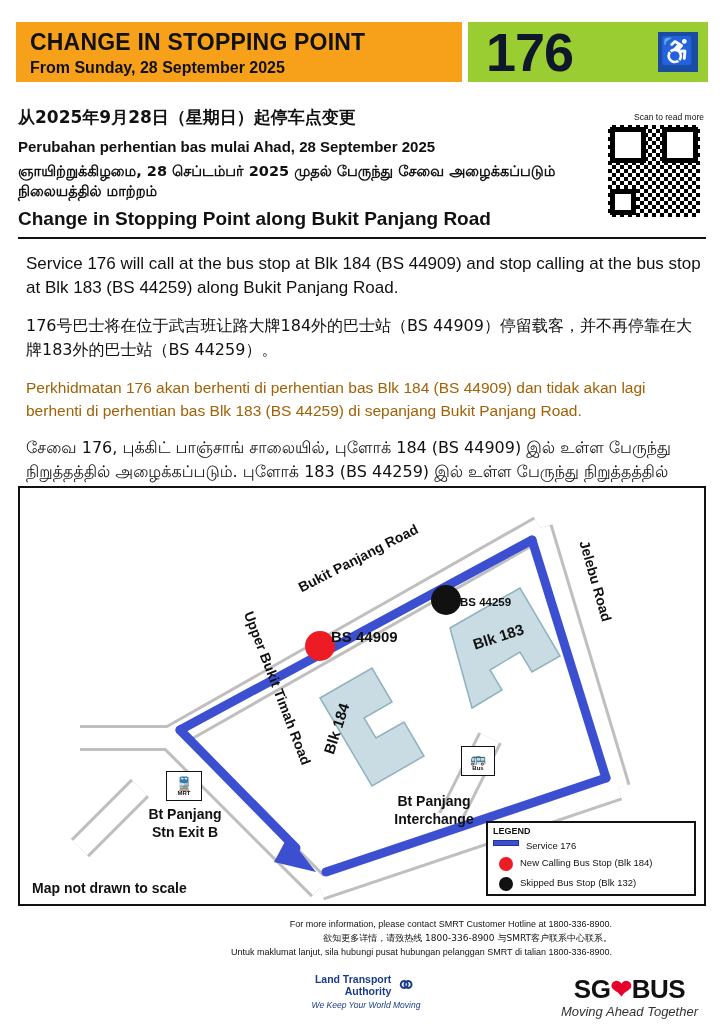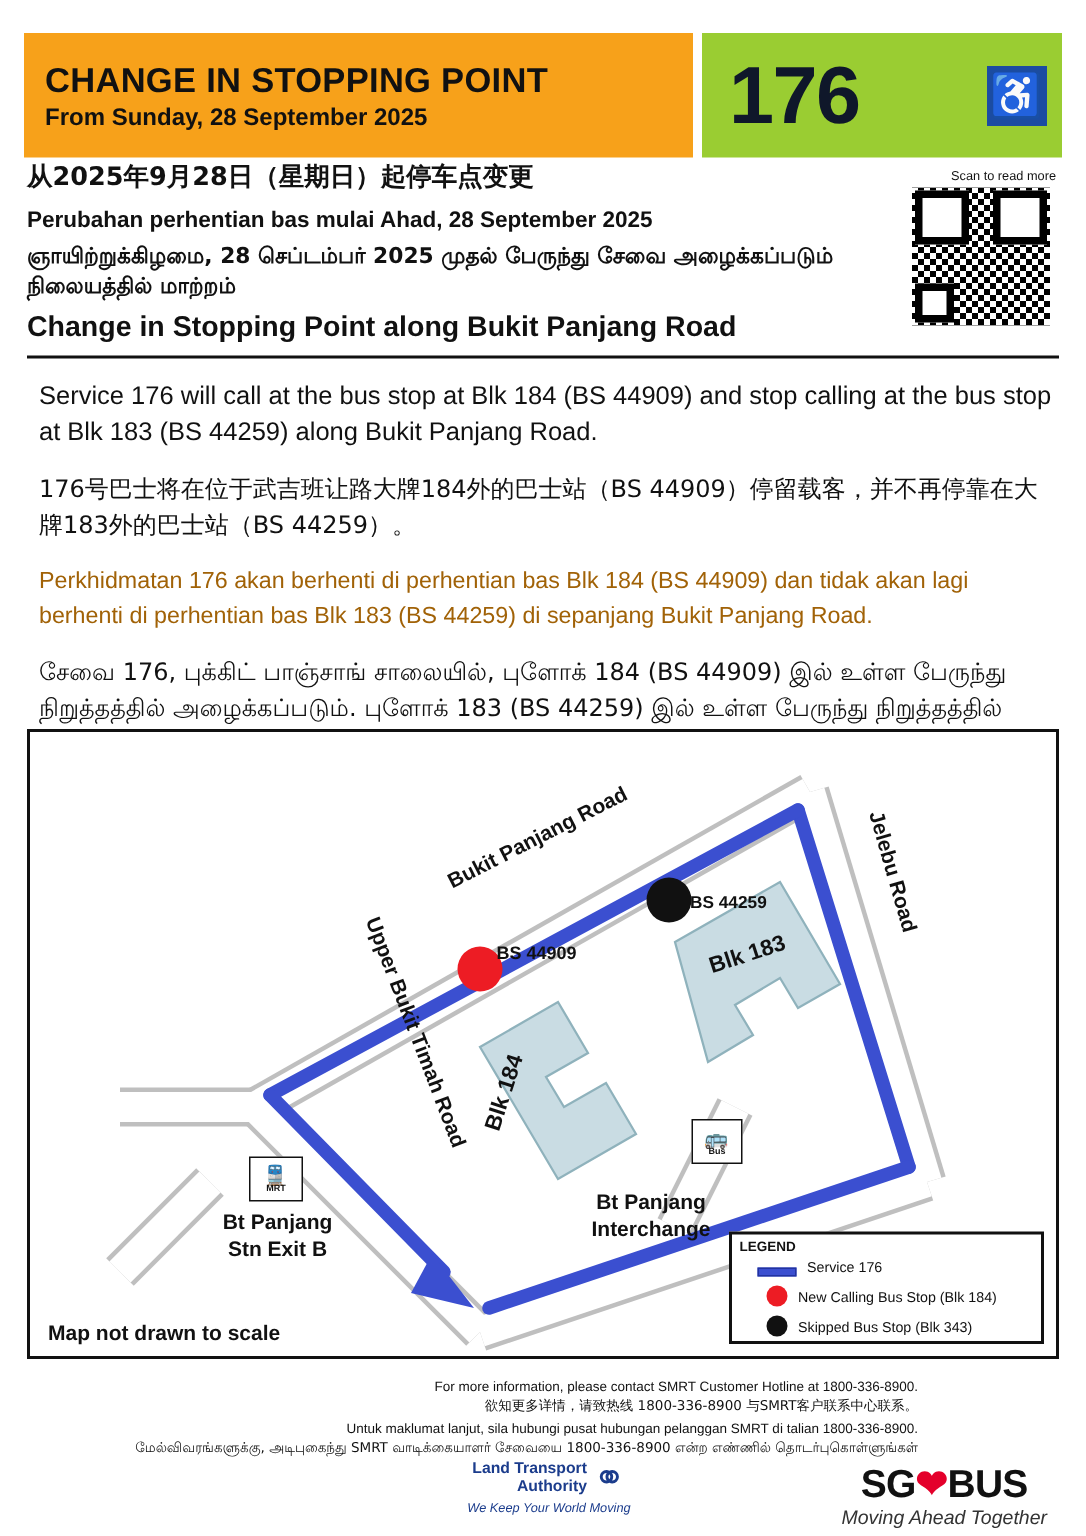--- a/index.html
+++ b/index.html
@@ -13,21 +13,21 @@
     position: relative;
     width: 724px; height: 1024px;
     background: #ffffff;
     overflow: hidden;
   }
 
   
   .header {
     position: absolute;
     left: 16px; top: 22px;
-    width: 692px; height: 83px;
+    width: 692px; height: 60px;
     display: flex;
     gap: 6px;
   }
   .header-orange {
     flex: 1 1 auto;
     background: #F7A11A;
     padding: 8px 14px 6px 14px;
     display: flex;
     flex-direction: column;
     justify-content: center;
@@ -182,44 +182,43 @@
     font-size: 9px;
   }
   .legend-title {
     font-size: 9px;
     font-weight: bold;
     padding: 3px 5px 1px 5px;
     color: #111;
   }
   .legend-row {
     display: flex;
-    align-items: flex-end;
+    align-items: flex-start;
     gap: 7px;
     padding: 3px 5px;
-    margin-left: 12px;
   }
   .legend-swatch-line {
     width: 26px; height: 6px;
     background: #3B4FD0;
     border: 1px solid #2233A0;
     flex: 0 0 auto;
   }
   .legend-dot { width: 14px; height: 14px; border-radius: 50%; flex: 0 0 auto; margin-left: 6px; }
   .legend-dot.red { background: #ED1C24; }
   .legend-dot.black { background: #111; }
   .legend-text { color: #111; font-size: 9.5px; }
 
   
   .mlabel {
     position: absolute;
     font-weight: bold;
     color: #111;
   }
   .lbl-bs44259 { left: 440px; top: 108px; font-size: 11.5px; }
-  .lbl-bs44909 { left: 311px; top: 140px; font-size: 12px; }
+  .lbl-bs44909 { left: 311px; top: 140px; font-size: 15px; }
   .lbl-blk183 { left: 452px; top: 140px; font-size: 15px; transform: rotate(-18deg); }
   .lbl-blk184 { left: 290px; top: 232px; font-size: 15px; transform: rotate(-72deg); }
   .lbl-bpr { left: 272px; top: 62px; font-size: 14px; transform: rotate(-27deg); }
   .lbl-jelebu { left: 534px; top: 85px; font-size: 14px; transform: rotate(74deg); }
   .lbl-ubtr { left: 176px; top: 192px; font-size: 14px; transform: rotate(69deg); }
   .lbl-interchange {
     left: 354px; top: 305px; font-size: 14px; text-align: center; width: 120px; line-height: 1.25;
   }
   .lbl-mrtstn {
     left: 100px; top: 318px; font-size: 14px; text-align: center; width: 130px; line-height: 1.25;
@@ -415,30 +414,29 @@
       <div class="legend-row">
         <span class="legend-swatch-line"></span>
         <span class="legend-text">Service 176</span>
       </div>
       <div class="legend-row">
         <span class="legend-dot red"></span>
         <span class="legend-text">New Calling Bus Stop (Blk 184)</span>
       </div>
       <div class="legend-row">
         <span class="legend-dot black"></span>
-        <span class="legend-text">Skipped Bus Stop (Blk 343)</span>
+        <span class="legend-text">Skipped Bus Stop (Blk 132)</span>
       </div>
     </div>
   </div>
 
   <div class="contact">
     <div>For more information, please contact SMRT Customer Hotline at 1800-336-8900.</div>
     <div class="cn">欲知更多详情，请致热线 1800-336-8900 与SMRT客户联系中心联系。</div>
     <div>Untuk maklumat lanjut, sila hubungi pusat hubungan pelanggan SMRT di talian 1800-336-8900.</div>
-    <div class="ta">மேல்விவரங்களுக்கு, அடிபுகைந்து SMRT வாடிக்கையாளர் சேவையை 1800-336-8900 என்ற எண்ணில் தொடர்புகொள்ளுங்கள்</div>
   </div>
 
   <div class="logos">
 
     <div class="logo-lta">
       <div class="lta-row">
         <span class="lta-txt">
           <span>Land Transport</span><br>
           <span>Authority</span>
         </span>

